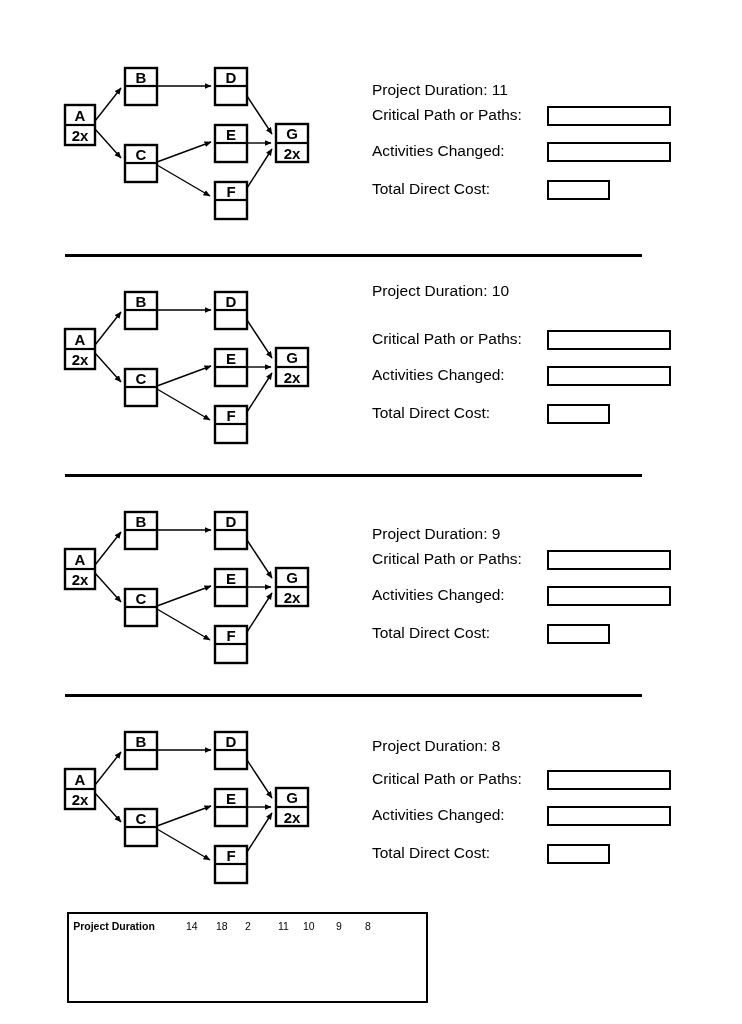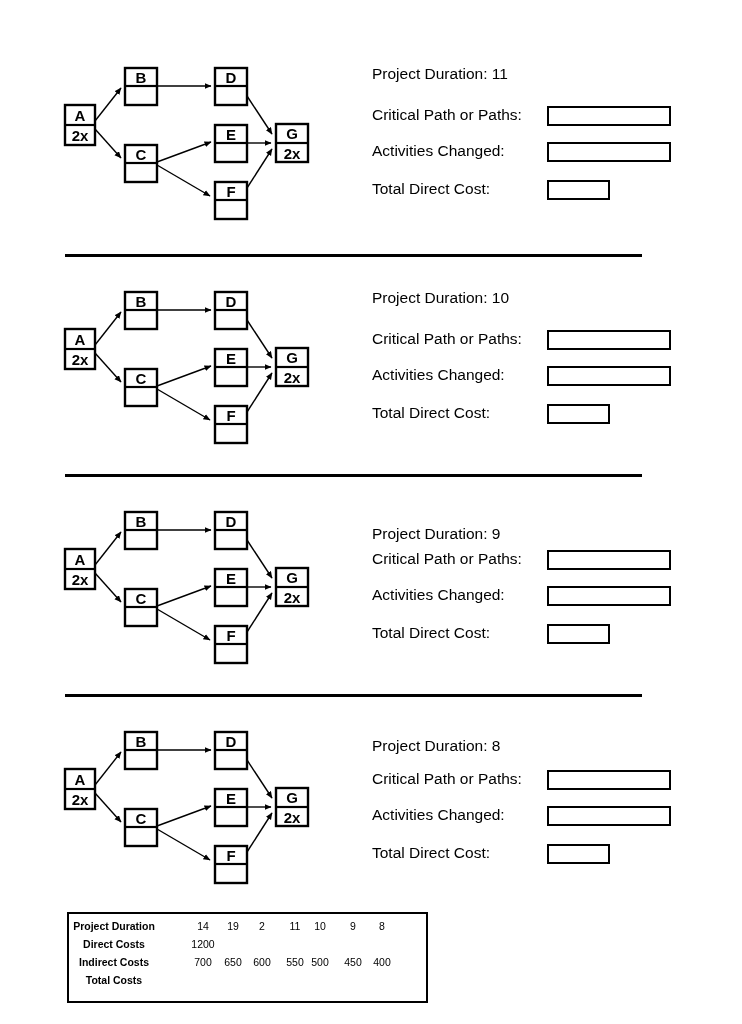--- a/index.html
+++ b/index.html
@@ -15,21 +15,21 @@
   .edge{stroke:#000;stroke-width:1.4;fill:none;}
   .flabel{position:absolute;left:372px;font-size:15.5px;line-height:20px;white-space:nowrap;}
   .blank{position:absolute;left:547px;height:16px;border:2px solid #000;background:#fff;
          font-family:"Liberation Sans",sans-serif;font-size:13px;padding:0 3px;box-sizing:content-box;}
   .blank.long{width:114px;}
   .blank.short{width:53px;}
   .divider{position:absolute;left:65px;width:577px;height:3px;background:#000;}
   .cost-table{position:absolute;left:67px;top:912px;width:357px;height:87px;border:2px solid #000;background:#fff;}
   .trow{position:absolute;left:0;width:301px;height:14px;font-size:10.5px;line-height:13px;}
   .tlabel{position:absolute;left:4px;width:82px;text-align:center;font-weight:bold;white-space:nowrap;}
-  .tcell{position:absolute;width:34px;text-align:center;}
+  .tcell{position:absolute;width:34px;}
   .c1{left:117px}.c2{left:147px}.c3{left:176px}.c4{left:209px}.c5{left:234px}.c6{left:267px}.c7{left:296px}
   .defs-holder{position:absolute;width:0;height:0;overflow:hidden;}
 </style>
 </head>
 <body>
 
 <div class="page">
 
   <svg class="defs-holder" aria-hidden="true">
     <defs>
@@ -82,21 +82,21 @@
         <line class="node-divider" x1="160" y1="142" x2="192" y2="142"></line>
         <text class="node-text" x="176" y="139">F</text>
       </g>
       <g>
         <rect class="node-rect" x="221" y="66" width="32" height="38"></rect>
         <line class="node-divider" x1="221" y1="85" x2="253" y2="85"></line>
         <text class="node-text" x="237" y="81">G</text>
         <text class="node-text" x="237" y="101">2x</text>
       </g>
     </svg>
-    <div class="flabel" style="top:16px"><span>Project Duration:</span> <span>11</span></div>
+    <div class="flabel" style="top:32px"><span>Project Duration:</span> <span>11</span></div>
     <div class="flabel" style="top:57px">Critical Path or Paths:</div>
     <input class="blank long" style="top: 58px;" value="">
     <div class="flabel" style="top:93px">Activities Changed:</div>
     <input class="blank long" style="top: 94px;" value="">
     <div class="flabel" style="top:131px">Total Direct Cost:</div>
     <input class="blank short" style="top: 132px;" value="">
   </div>
   <div class="divider" style="top:254px"></div>
 
   <div class="section" style="top:272px">
@@ -142,21 +142,21 @@
         <line class="node-divider" x1="160" y1="142" x2="192" y2="142"></line>
         <text class="node-text" x="176" y="139">F</text>
       </g>
       <g>
         <rect class="node-rect" x="221" y="66" width="32" height="38"></rect>
         <line class="node-divider" x1="221" y1="85" x2="253" y2="85"></line>
         <text class="node-text" x="237" y="81">G</text>
         <text class="node-text" x="237" y="101">2x</text>
       </g>
     </svg>
-    <div class="flabel" style="top:16px"><span>Project Duration:</span> <span>10</span></div>
+    <div class="flabel" style="top:9px"><span>Project Duration:</span> <span>10</span></div>
     <div class="flabel" style="top:57px">Critical Path or Paths:</div>
     <input class="blank long" style="top: 58px;" value="">
     <div class="flabel" style="top:93px">Activities Changed:</div>
     <input class="blank long" style="top: 94px;" value="">
     <div class="flabel" style="top:131px">Total Direct Cost:</div>
     <input class="blank short" style="top: 132px;" value="">
   </div>
   <div class="divider" style="top:474px"></div>
 
   <div class="section" style="top:492px">
@@ -275,52 +275,22 @@
     <div class="flabel" style="top:93px">Activities Changed:</div>
     <input class="blank long" style="top: 94px;" value="">
     <div class="flabel" style="top:131px">Total Direct Cost:</div>
     <input class="blank short" style="top: 132px;" value="">
   </div>
 
   <div class="cost-table">
     <div class="trow" style="top:6px">
       <span class="tlabel">Project Duration</span>
       <span class="tcell c1">14</span>
-      <span class="tcell c2">19</span>
+      <span class="tcell c2">18</span>
       <span class="tcell c3">2</span>
       <span class="tcell c4">11</span>
       <span class="tcell c5">10</span>
       <span class="tcell c6">9</span>
       <span class="tcell c7">8</span>
     </div>
-    <div class="trow" style="top:24px">
-      <span class="tlabel">Direct Costs</span>
-      <span class="tcell c1">1200</span>
-      <span class="tcell c2"></span>
-      <span class="tcell c3"></span>
-      <span class="tcell c4"></span>
-      <span class="tcell c5"></span>
-      <span class="tcell c6"></span>
-      <span class="tcell c7"></span>
-    </div>
-    <div class="trow" style="top:42px">
-      <span class="tlabel">Indirect Costs</span>
-      <span class="tcell c1">700</span>
-      <span class="tcell c2">650</span>
-      <span class="tcell c3">600</span>
-      <span class="tcell c4">550</span>
-      <span class="tcell c5">500</span>
-      <span class="tcell c6">450</span>
-      <span class="tcell c7">400</span>
-    </div>
-    <div class="trow" style="top:60px">
-      <span class="tlabel">Total Costs</span>
-      <span class="tcell c1"></span>
-      <span class="tcell c2"></span>
-      <span class="tcell c3"></span>
-      <span class="tcell c4"></span>
-      <span class="tcell c5"></span>
-      <span class="tcell c6"></span>
-      <span class="tcell c7"></span>
-    </div>
   </div>
 
 </div>
 
 </body></html>

